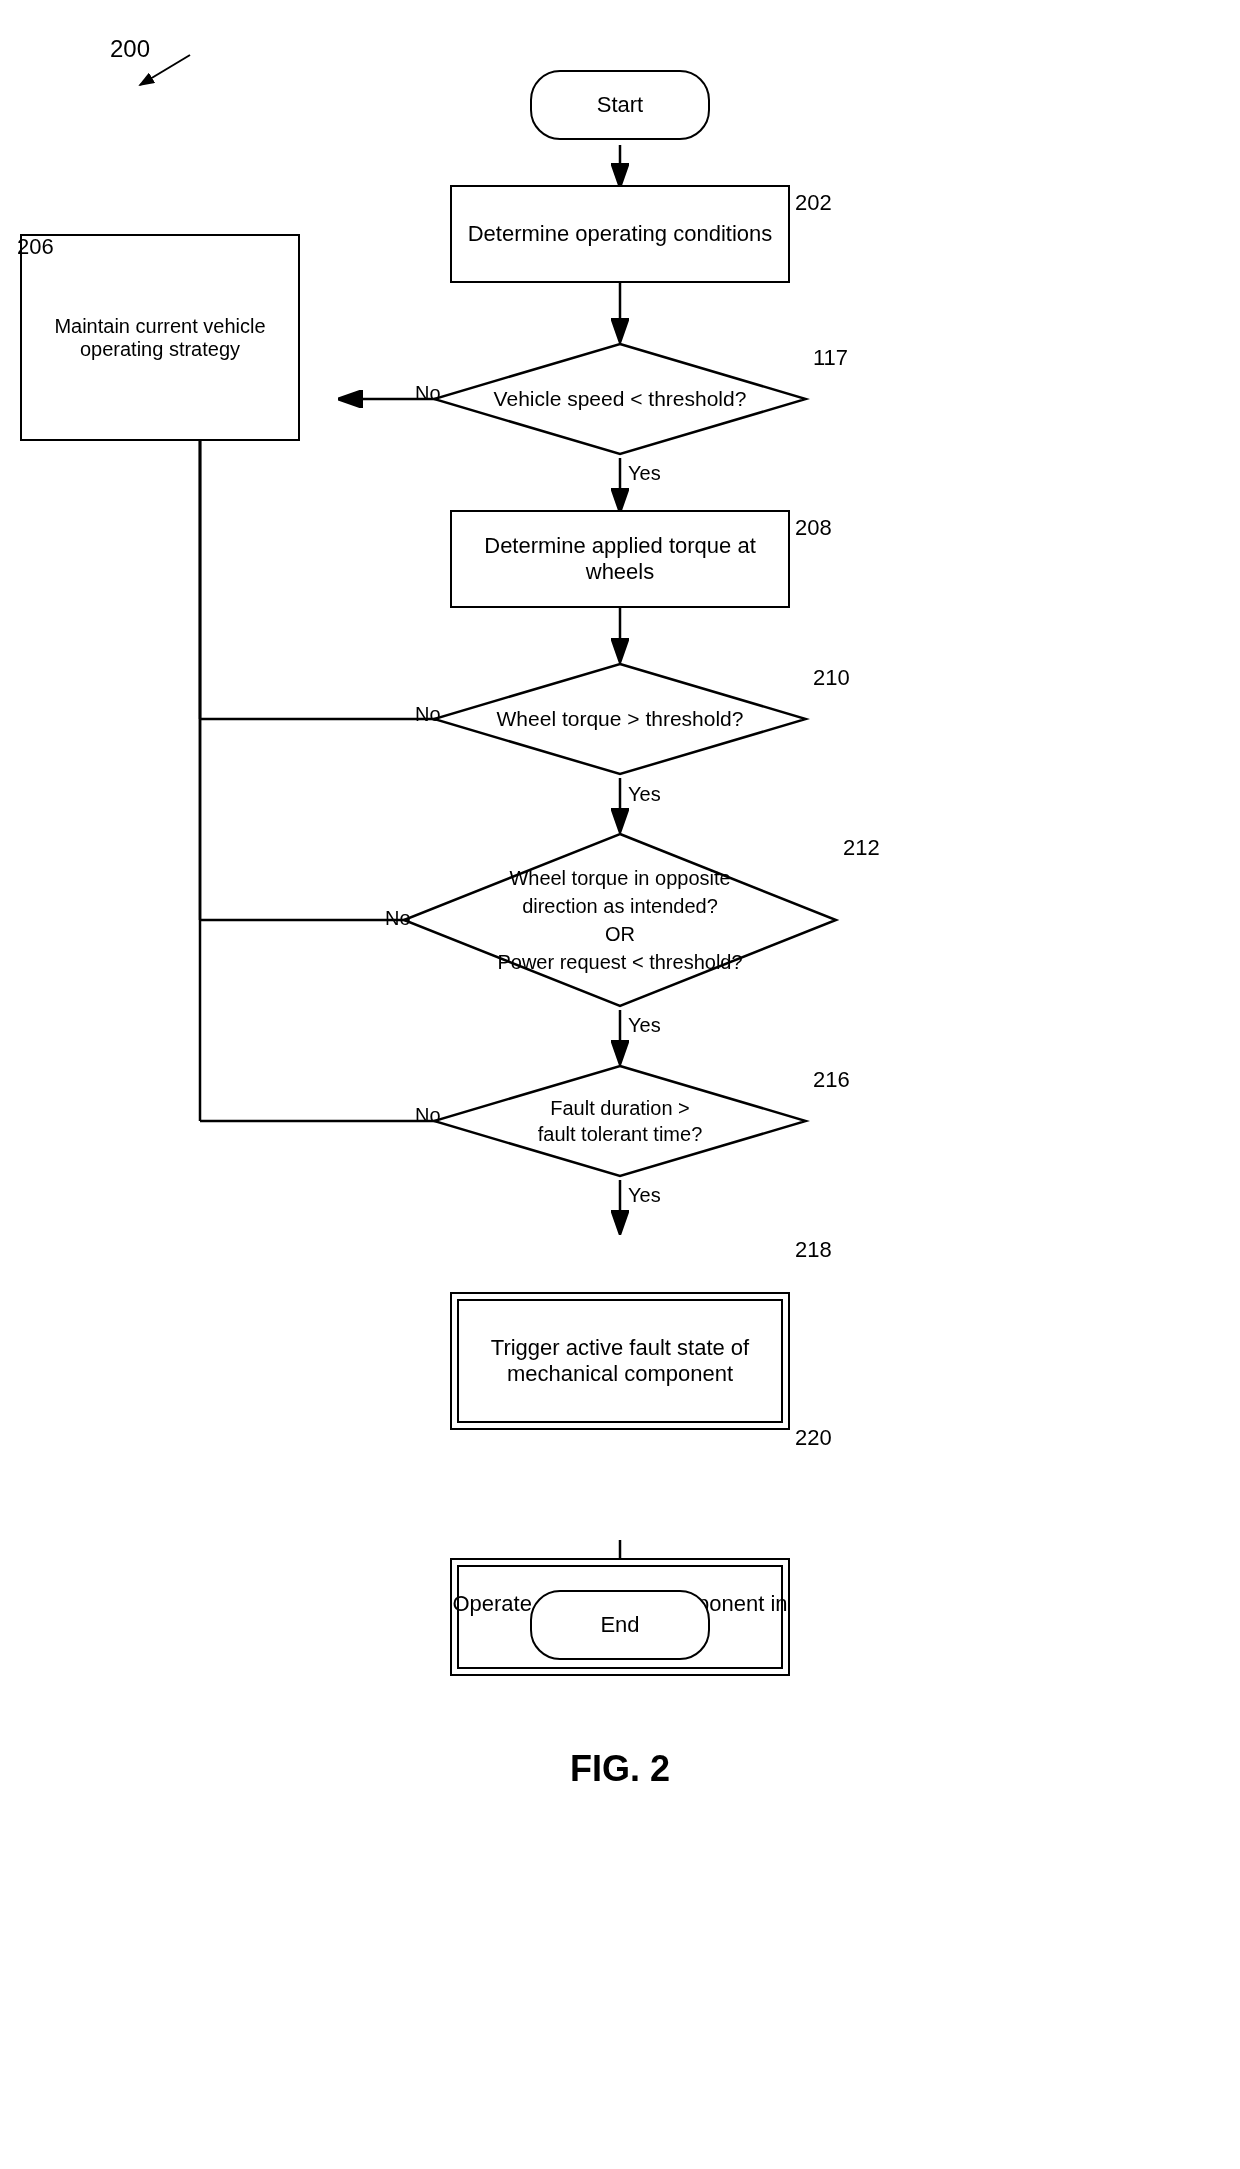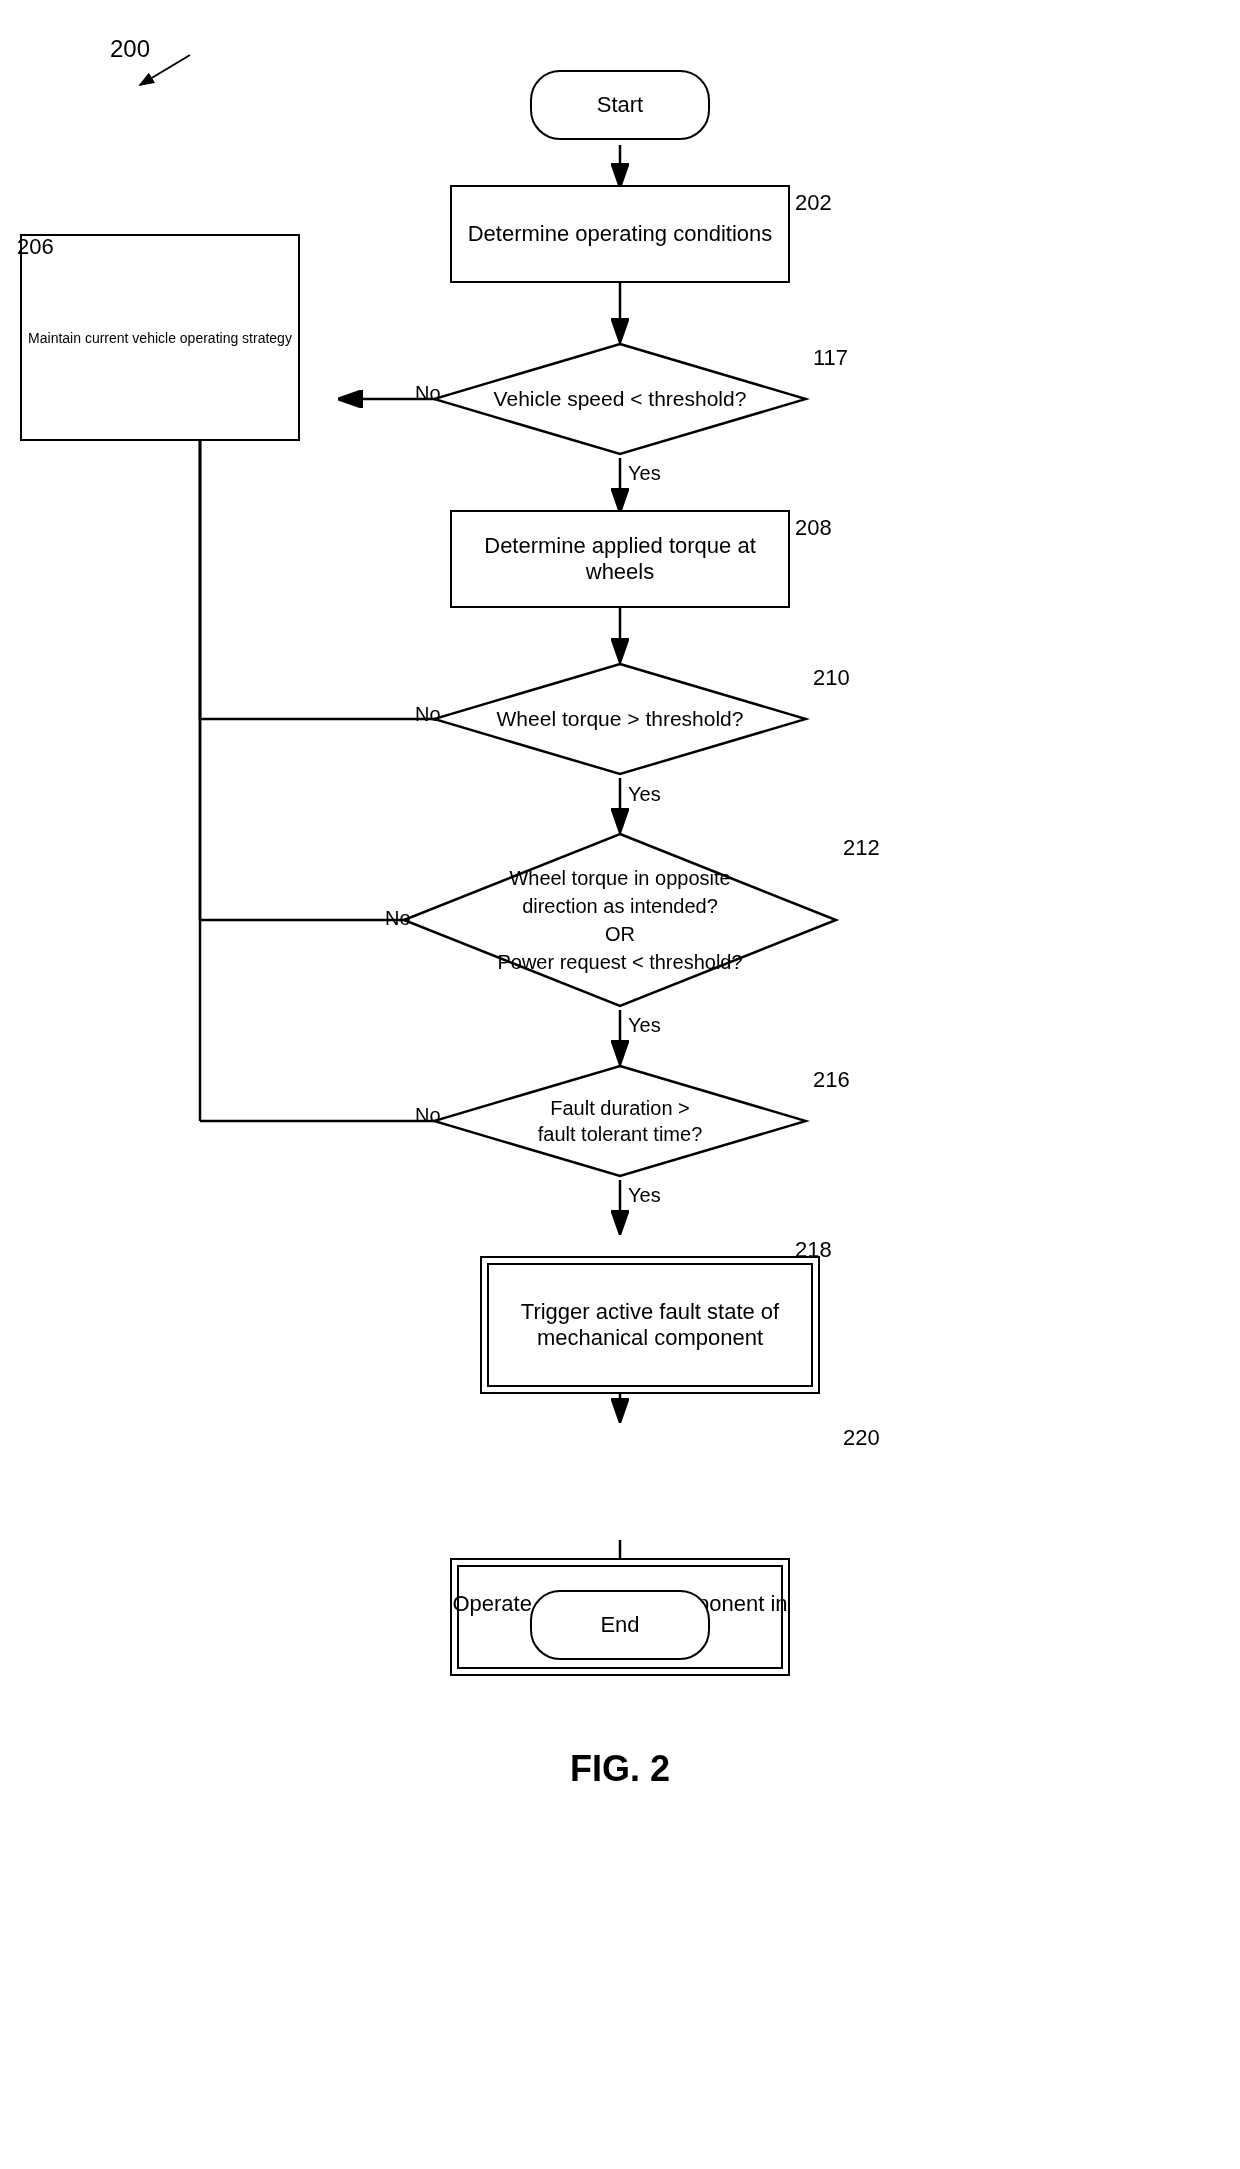--- a/index.html
+++ b/index.html
@@ -189,21 +189,21 @@
   <div class="ref-number flow-element" style="left:795px; top:190px;">202</div>
 
   <div class="diamond-wrapper flow-element" style="left:430px; top:340px; width:380px; height:118px;">
     <svg class="diamond-svg" width="380" height="118">
       <polygon points="190,4 376,59 190,114 4,59" fill="white" stroke="#000" stroke-width="2.5"></polygon>
     </svg>
     <span class="diamond-text">Vehicle speed &lt; threshold?</span>
   </div>
   <div class="ref-number flow-element" style="left:813px; top:345px;">117</div>
 
-  <div class="process flow-element" style="left:20px; top:234px; width:280px; height:207px; font-size:14px; border:2.5px solid #000;">
+  <div class="process flow-element" style="left:20px; top:234px; width:280px; height:207px; font-size:20px; border:2.5px solid #000;">
     <span>Maintain current vehicle operating strategy</span>
   </div>
   <div class="ref-number flow-element" style="left:5px; top:234px;margin-left:12px;">206</div>
 
   <div class="process flow-element" style="left:450px; top:510px; width:340px; height:98px;">
     <span>Determine applied torque at wheels</span>
   </div>
   <div class="ref-number flow-element" style="left:795px; top:515px;">208</div>
 
   <div class="diamond-wrapper flow-element" style="left:430px; top:660px; width:380px; height:118px;">
@@ -223,29 +223,29 @@
   <div class="ref-number flow-element" style="left:843px; top:835px;">212</div>
 
   <div class="diamond-wrapper flow-element" style="left:430px; top:1062px; width:380px; height:118px;">
     <svg class="diamond-svg" width="380" height="118">
       <polygon points="190,4 376,59 190,114 4,59" fill="white" stroke="#000" stroke-width="2.5"></polygon>
     </svg>
     <span class="diamond-text" style="font-size:20px;">Fault duration &gt;<br>fault tolerant time?</span>
   </div>
   <div class="ref-number flow-element" style="left:813px; top:1067px;">216</div>
 
-  <div class="process-double flow-element" style="left:450px; top:1256px; width:340px; height:138px; font-size:22px;margin-left:30px;">
+  <div class="process-double flow-element" style="left:450px; top:1292px; width:340px; height:138px; font-size:22px;">
     <span>Trigger active fault state of mechanical component</span>
   </div>
   <div class="ref-number flow-element" style="left:795px; top:1237px;">218</div>
 
   <div class="process-double flow-element" style="left:450px; top:1420px; width:340px; height:118px; font-size:22px;">
     <span>Operate mechanical component in active fault state</span>
   </div>
-  <div class="ref-number flow-element" style="left:795px; top:1425px;margin-left:48px;">220</div>
+  <div class="ref-number flow-element" style="left:795px; top:1425px;">220</div>
 
   <div class="terminal flow-element" style="left:530px; top:1590px; width:180px; height:70px;">
     <span>End</span>
   </div>
 
   <div class="label-text flow-element" style="left:628px; top:462px;">Yes</div>
 
   <div class="label-text flow-element" style="left:415px; top:382px;">No</div>
 
   <div class="label-text flow-element" style="left:628px; top:783px;">Yes</div>

